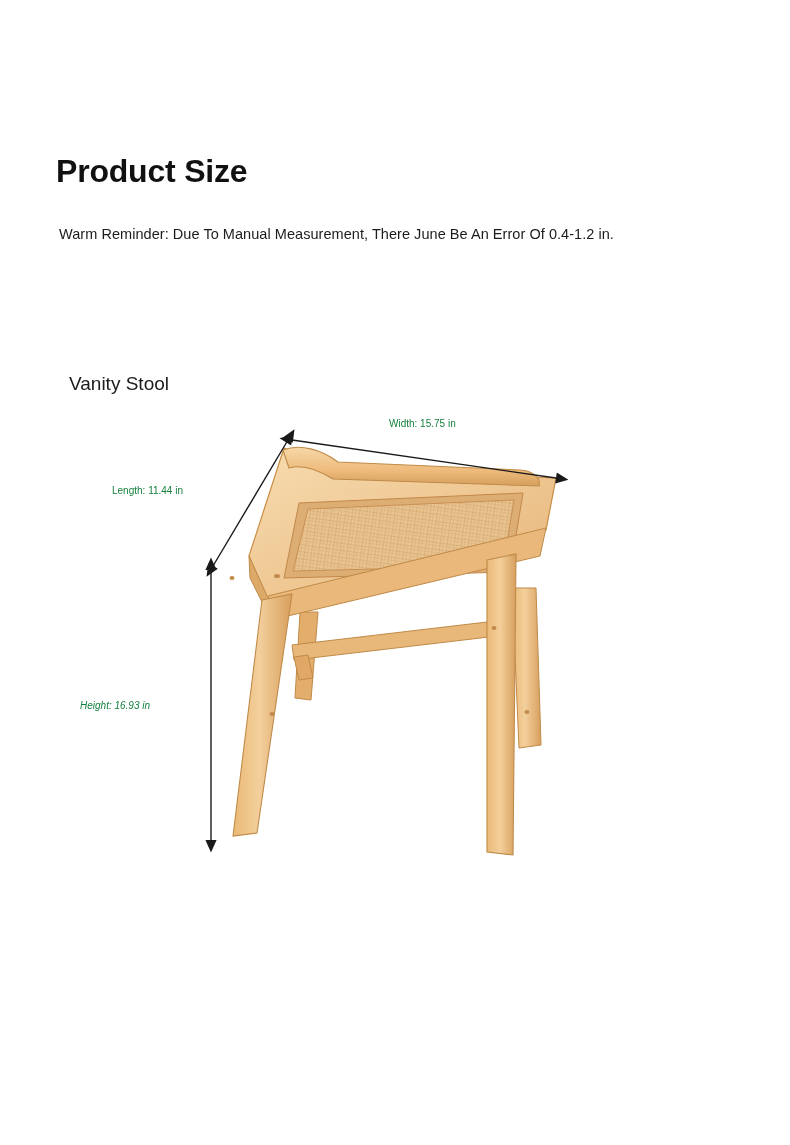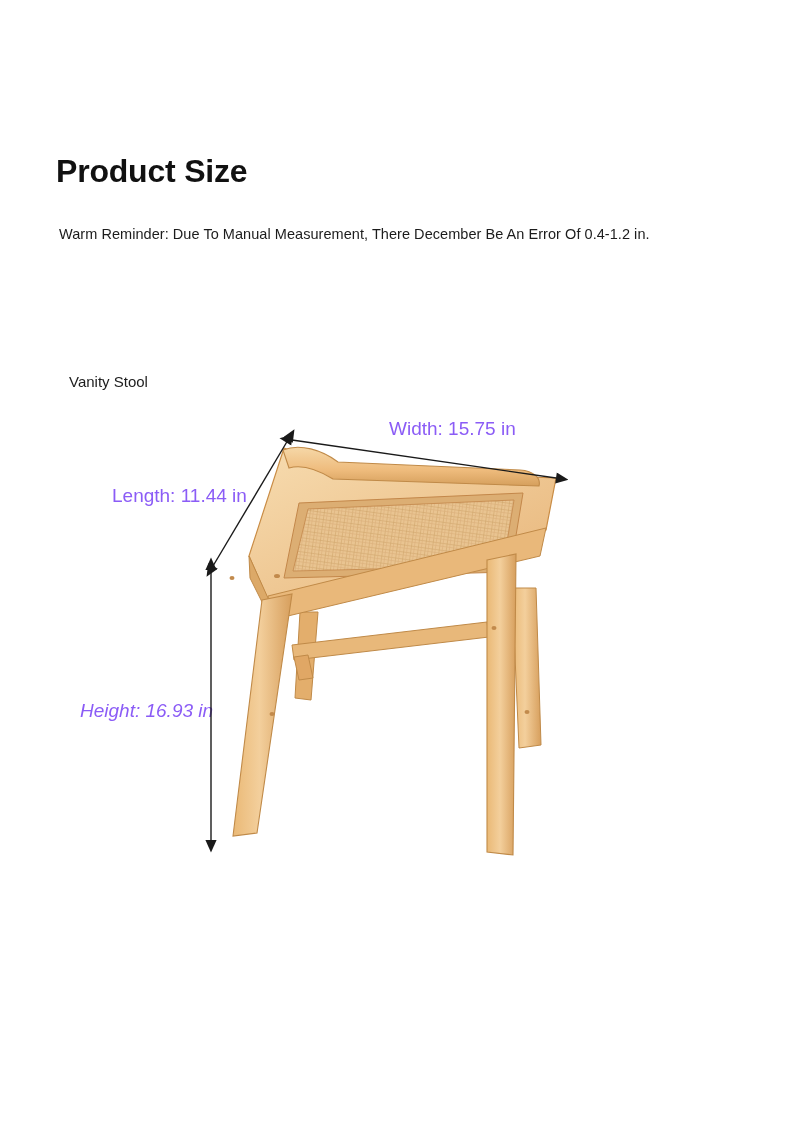--- a/index.html
+++ b/index.html
@@ -36,27 +36,27 @@
     left: 59px;
     top: 226px;
     font-size: 14.5px;
     color: #1c1c1c;
     letter-spacing: 0.05px;
   }
   .product-label {
     position: absolute;
     left: 69px;
     top: 373px;
-    font-size: 15px;
+    font-size: 19px;
     color: #1c1c1c;
   }
   .dim-label {
     position: absolute;
-    font-size: 19px;
-    color: #8b5cf6;
+    font-size: 10px;
+    color: #15803d;
     white-space: nowrap;
   }
   .dim-width  { left: 389px; top: 418px; }
   .dim-length { left: 112px; top: 485px; }
   .dim-height { left: 80px;  top: 700px; font-style: italic; }
 
   #diagram {
     position: absolute;
     left: 0;
     top: 0;
@@ -65,21 +65,21 @@
     pointer-events: none;
   }
 </style>
 </head>
 <body>
 
 <div id="page">
 
   <div class="page-title">Product Size</div>
 
-  <div class="reminder">Warm Reminder: Due To Manual Measurement, There December Be An Error Of 0.4-1.2 in.</div>
+  <div class="reminder">Warm Reminder: Due To Manual Measurement, There June Be An Error Of 0.4-1.2 in.</div>
 
   <div class="product-label">Vanity Stool</div>
 
   <div class="dim-label dim-width">Width: 15.75 in</div>
   <div class="dim-label dim-length">Length: 11.44 in</div>
   <div class="dim-label dim-height">Height: 16.93 in</div>
 
   <svg id="diagram" viewBox="0 0 790 1145">
     <defs>
       <marker id="arrowStart" markerWidth="10" markerHeight="8" refX="9" refY="4" orient="auto">

